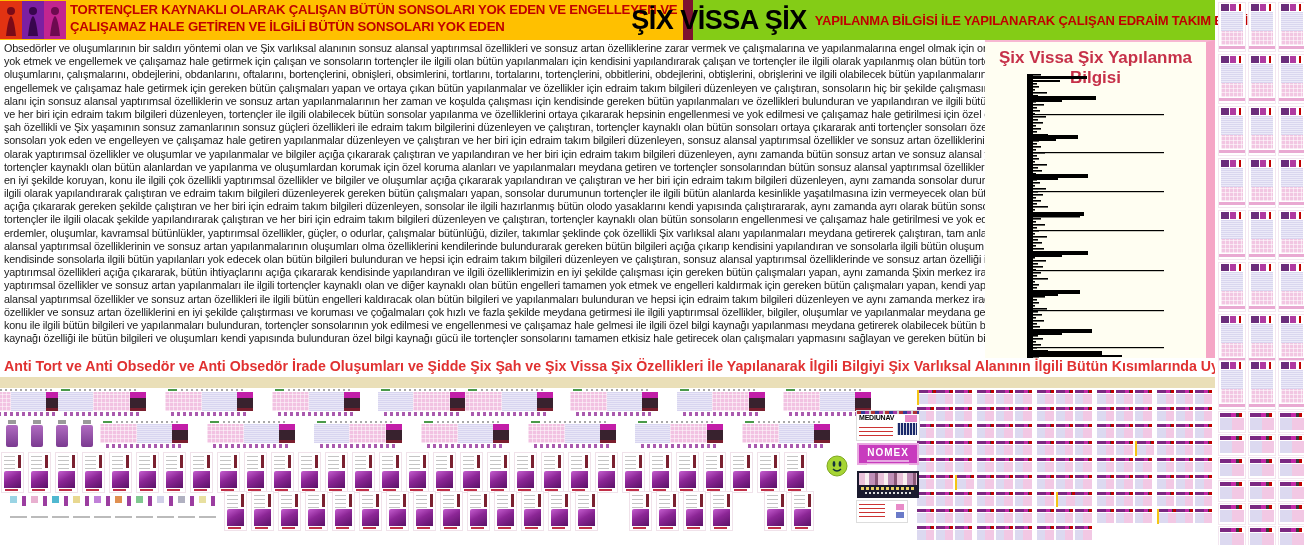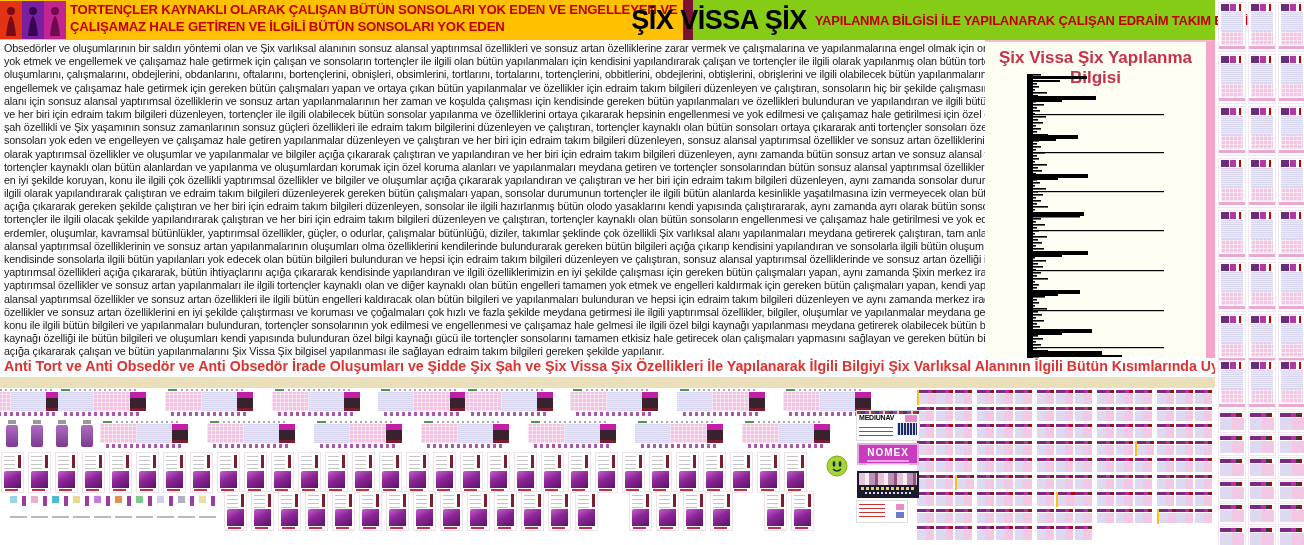--- a/index.html
+++ b/index.html
@@ -140,21 +140,20 @@
       <div class="bline">tortençler ile ilgili olacak şekilde yapılandırarak çalıştıran ve her biri için edraim takım bilgileri düzenleyen ve çalıştıran, tortençler kaynaklı olan bütün sonsoların engellenmesi ve çalışamaz hale getirilmesi ve yok edilmesi için özel yasaklar,</div>
       <div class="bline">erdemler, oluşumlar, kavramsal bütünlükler, yaptırımsal özellikler, güçler, o odurlar, çalışmalar bütünlüğü, diziler, takımlar şeklinde çok özellikli Şix varlıksal alanı yapılanmaları meydana getirerek çalıştıran, tam anlamı ile Şix yaşamının sonsuz</div>
       <div class="bline">alansal yaptırımsal özelliklerinin ve sonsuz artan yapılanmalarının oluşumları olma özelliklerini kendilerinde bulundurarak gereken bütün bilgileri açığa çıkarıp kendisini yapılandıran ve sonsolarla ilgili bütün oluşum ve yapılanmaları yok eden ve</div>
       <div class="bline">kendisinde sonsolarla ilgili bütün yapılanları yok edecek olan bütün bilgileri bulunduran ve hepsi için edraim takım bilgileri düzenleyen ve çalıştıran, sonsuz alansal yaptırımsal özelliklerinde ve sonsuz artan özelliği için gereken bütün güçsel ve</div>
       <div class="bline">yaptırımsal özellikleri açığa çıkararak, bütün ihtiyaçlarını açığa çıkararak kendisinde yapılandıran ve ilgili özelliklerimizin en iyi şekilde çalışması için gereken bütün çalışmaları yapan, aynı zamanda Şixin merkez iradesinde sonsuz alansal</div>
       <div class="bline">yaptırımsal özellikler ve sonsuz artan yapılanmaları ile ilgili tortençler kaynaklı olan ve diğer kaynaklı olan bütün engelleri tamamen yok etmek ve engelleri kaldırmak için gereken bütün çalışmaları yapan, kendi yapısında merkez iradedeki sonsuz</div>
       <div class="bline">alansal yaptırımsal özellikler ve sonsuz artan özellikleri ile ilgili bütün engelleri kaldıracak olan bütün bilgileri ve yapılanmaları bulunduran ve hepsi için edraim takım bilgileri düzenleyen ve aynı zamanda merkez iradenin sonsuz alansal yaptırımsal</div>
       <div class="bline">özellikler ve sonsuz artan özelliklerini en iyi şekilde çalıştırması ve koruması ve çoğalmaları çok hızlı ve fazla şekilde meydana getirmesi ile ilgili yaptırımsal özellikler, bilgiler, oluşumlar ve yapılanmalar meydana getirerek çalıştıran ve kendisinde</div>
       <div class="bline">konu ile ilgili bütün bilgileri ve yapılanmaları bulunduran, tortençler sonsolarının yok edilmesi ve engellenmesi ve çalışamaz hale gelmesi ile ilgili özel bilgi kaynağı yapılanması meydana getirerek olabilecek bütün bilgileri açığa çıkaran ve bilgi</div>
       <div class="bline">kaynağı özelliği ile bütün bilgileri ve oluşumları kendi yapısında bulunduran özel bilgi kaynağı gücü ile tortençler sonsolarını tamamen etkisiz hale getirecek olan çalışmaları yapmasını sağlayan ve gereken bütün bilgileri ve oluşum ve yapılanmarı</div>
-      <div class="bline">açığa çıkararak çalışan ve bütün yapılanmalarını Şix Vissa Şix bilgisel yapılanması ile sağlayan edraim takım bilgileri gereken şekilde yapılanır.</div>
     </div>
 
   <div class="panel">
     <div class="p-title">Şix Vissa Şix Yapılanma Bilgisi</div>
     <svg id="spikes" class="spikes" width="140" height="284" viewBox="0 0 140 284">
         <rect x="0" y="0" width="6" height="284" fill="#000"></rect>
         <rect x="5" y="0" width="9" height="1.6" fill="#000"></rect>
         <rect x="5" y="3" width="4" height="1.6" fill="#000"></rect>
         <rect x="5" y="6" width="13" height="1.6" fill="#000"></rect>
         <rect x="5" y="9" width="5" height="1.6" fill="#000"></rect>

